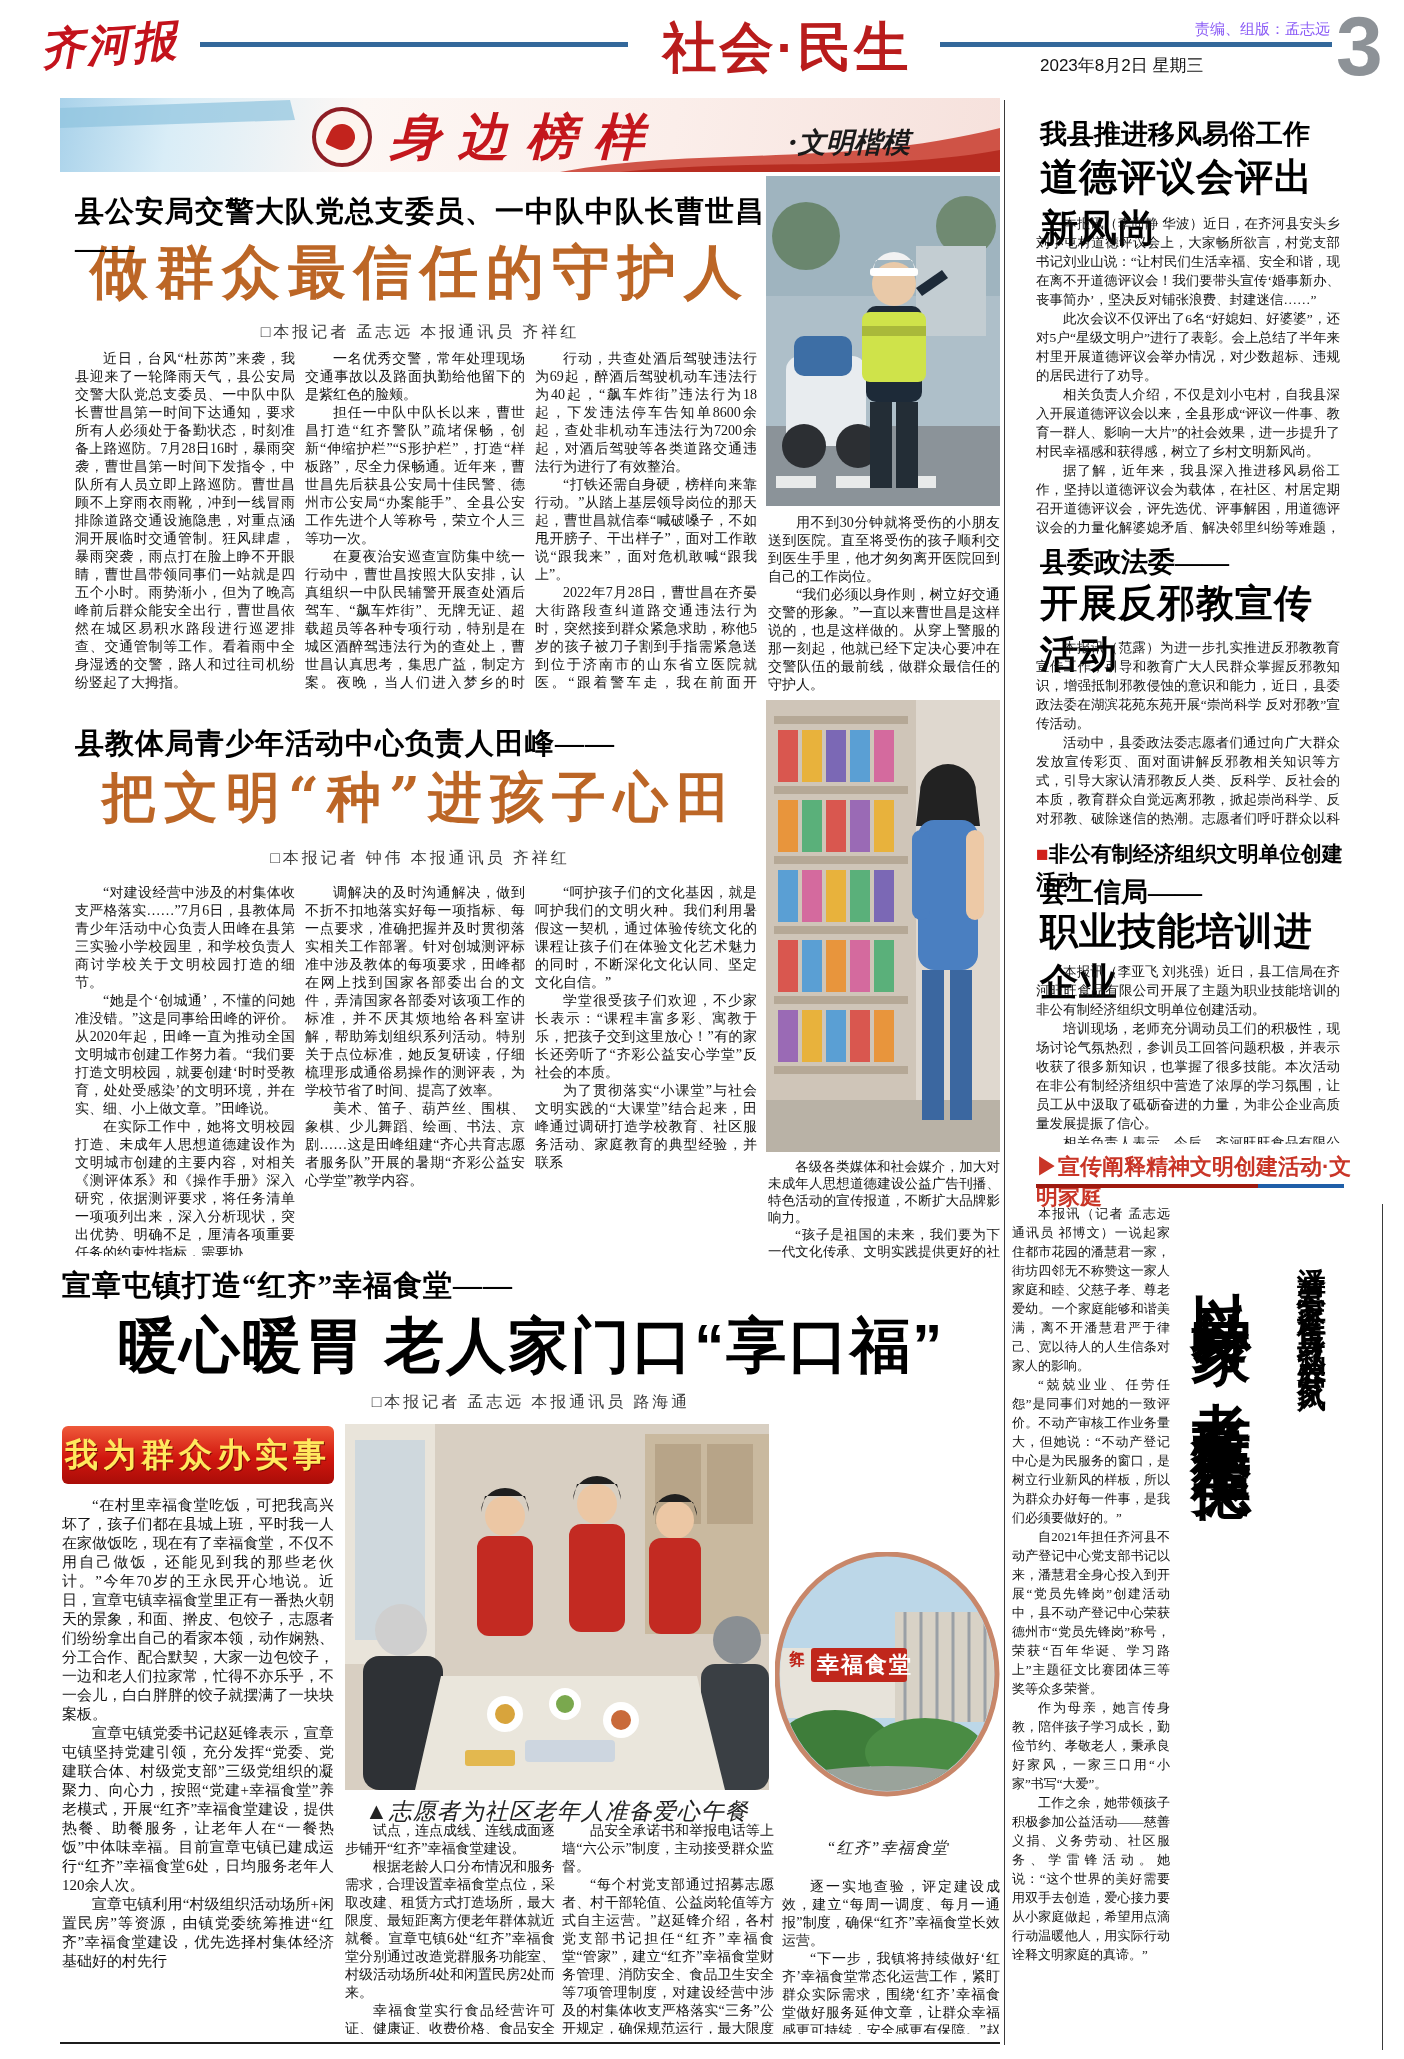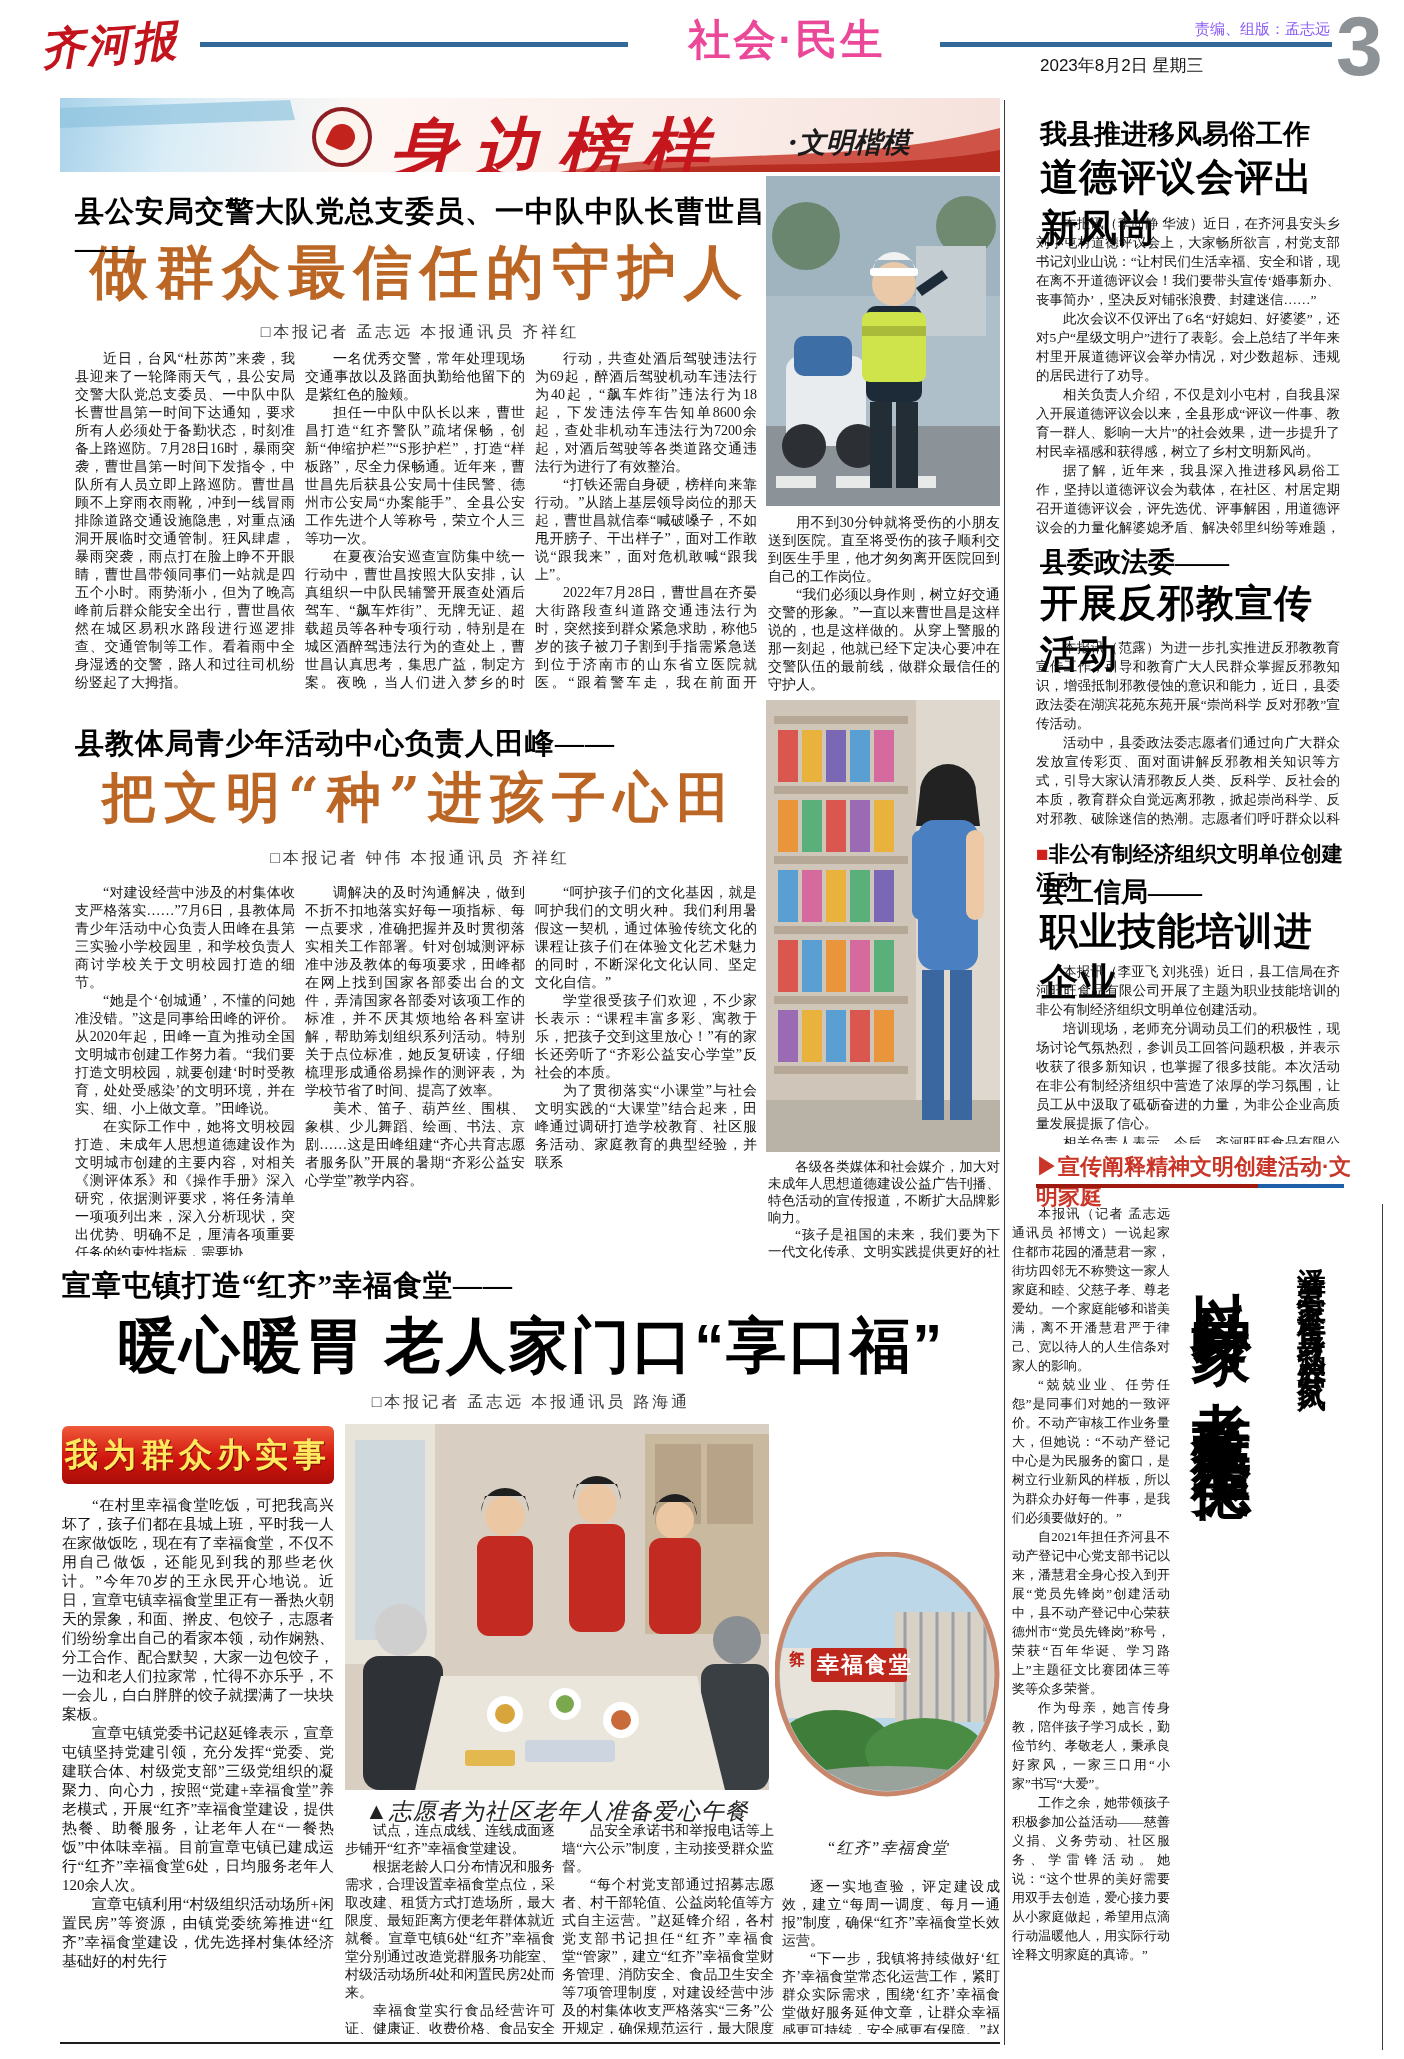--- a/index.html
+++ b/index.html
@@ -2,31 +2,31 @@
 <html><head>
 <meta charset="utf-8">
 <style>
   html,body{margin:0;padding:0;background:#e9e9e9;}
   .page{position:relative;width:1404px;height:2059px;background:#ffffff;margin:0 auto;overflow:hidden;
         font-family:"Liberation Serif","DejaVu Serif",serif;color:#111;}
   .abs{position:absolute;}
   
   .masthead{font-family:"DejaVu Serif",serif;font-style:italic;font-weight:900;color:#c3131c;
             font-size:44px;transform:rotate(-4deg);letter-spacing:2px;}
-  .section-title{font-family:"Liberation Sans","DejaVu Sans",sans-serif;font-weight:900;font-size:42px;
-                 letter-spacing:3px;color:#ec4899;}
+  .section-title{font-family:"Liberation Sans","DejaVu Sans",sans-serif;font-weight:900;font-size:54px;
+                 letter-spacing:3px;color:#b91c1c;}
   .blue-rule{background:#33689b;height:5px;}
   .hdr-small{font-family:"Liberation Sans",sans-serif;font-size:15px;color:#8b5cf6;}
   .hdr-date{font-family:"Liberation Sans",sans-serif;font-size:17px;color:#111;}
   .page-num{font-family:"Liberation Sans",sans-serif;font-weight:900;font-size:84px;color:#8d9297;line-height:1;}
   
   .banner{background:linear-gradient(100deg,#a9d2ea 0%,#d9edf7 12%,#fdf7f4 32%,#fbeeea 65%,#f6e1dc 100%);
           overflow:hidden;}
   .banner-title{font-family:"DejaVu Serif",serif;font-weight:900;font-style:italic;color:#c4161c;
-                font-size:66px;letter-spacing:18px;}
+                font-size:50px;letter-spacing:18px;}
   .banner-sub{font-family:"DejaVu Serif",serif;font-weight:900;font-style:italic;color:#1a1a1a;font-size:28px;}
   .emblem{width:52px;height:52px;border-radius:50%;border:4px solid #8e1d24;background:#fdf4ee;
           display:flex;align-items:center;justify-content:center;}
   .emblem-core{width:26px;height:26px;border-radius:50% 50% 50% 4px;background:#c2231d;transform:rotate(25deg);}
   
   .kicker{font-weight:700;font-size:29px;letter-spacing:1px;color:#000;}
   .headline-orange{font-family:"DejaVu Serif",serif;font-weight:900;color:#bc6626;text-align:center;
                    letter-spacing:8px;}
   .headline-black{font-family:"Liberation Sans","DejaVu Sans",sans-serif;font-weight:900;color:#000;
                   text-align:center;letter-spacing:2px;}

